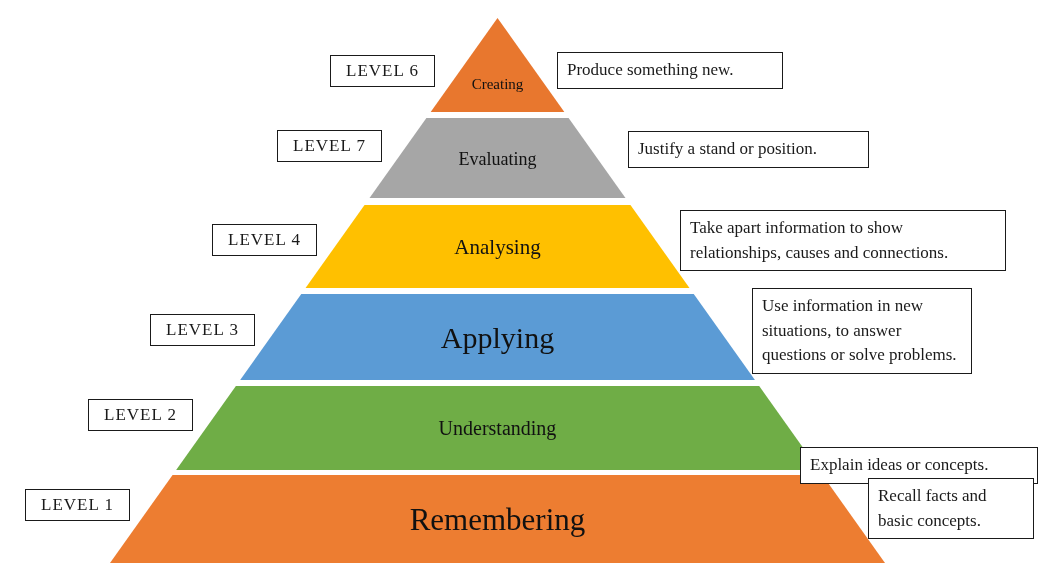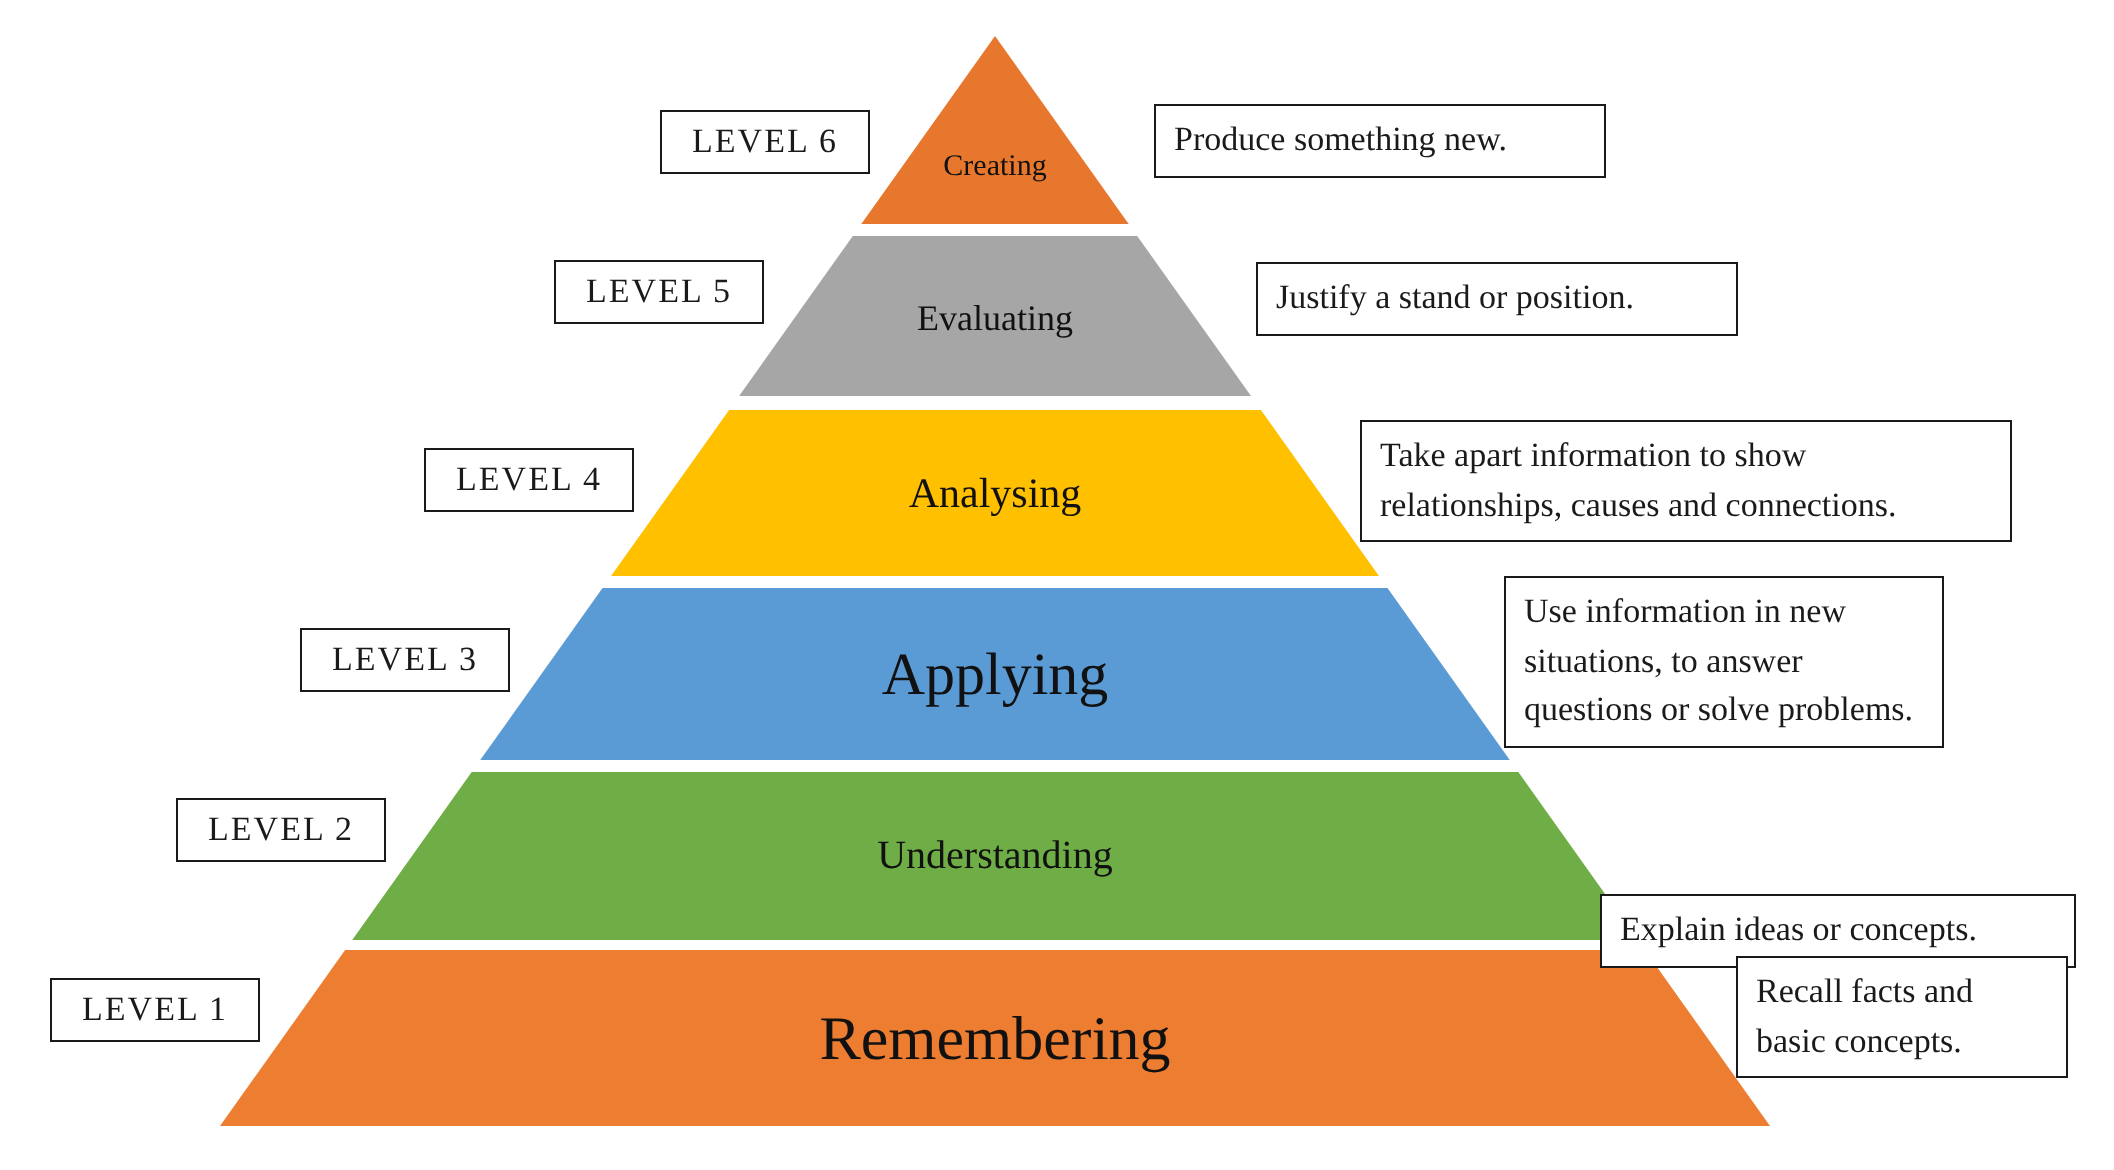--- a/index.html
+++ b/index.html
@@ -73,21 +73,21 @@
   
   .desc-box {
     position: absolute;
     border: 1px solid #1a1a1a;
     background: #ffffff;
     font-size: 17px;
     line-height: 1.45;
     padding: 5px 9px;
     box-sizing: border-box;
   }
-  .desc-box-6 { left: 557px; top: 52px;  width: 226px; margin-left: 20px; }
+  .desc-box-6 { left: 557px; top: 52px;  width: 226px; }
   .desc-box-5 { left: 628px; top: 131px; width: 241px; }
   .desc-box-4 { left: 680px; top: 210px; width: 326px; }
   .desc-box-3 { left: 752px; top: 288px; width: 220px; }
   .desc-box-2 { left: 800px; top: 414px; width: 238px; margin-top: 33px; }
   .desc-box-1 { left: 868px; top: 478px; width: 166px; }
 </style>
 </head>
 <body>
 
 <div class="canvas">
@@ -104,21 +104,21 @@
   <div class="pyramid-labels">
     <div class="band-label band-label-0">Creating</div>
     <div class="band-label band-label-1">Evaluating</div>
     <div class="band-label band-label-2">Analysing</div>
     <div class="band-label band-label-3">Applying</div>
     <div class="band-label band-label-4">Understanding</div>
     <div class="band-label band-label-5">Remembering</div>
   </div>
 
   <div class="level-box level-box-6">LEVEL 6</div>
-  <div class="level-box level-box-5">LEVEL 5</div>
+  <div class="level-box level-box-5">LEVEL 7</div>
   <div class="level-box level-box-4">LEVEL 4</div>
   <div class="level-box level-box-3">LEVEL 3</div>
   <div class="level-box level-box-2">LEVEL 2</div>
   <div class="level-box level-box-1">LEVEL 1</div>
 
   <div class="desc-box desc-box-6">Produce something new.</div>
   <div class="desc-box desc-box-5">Justify a stand or position.</div>
   <div class="desc-box desc-box-4">Take apart information to show relationships, causes and connections.</div>
   <div class="desc-box desc-box-3">Use information in new situations, to answer questions or solve problems.</div>
   <div class="desc-box desc-box-2">Explain ideas or concepts.</div>

